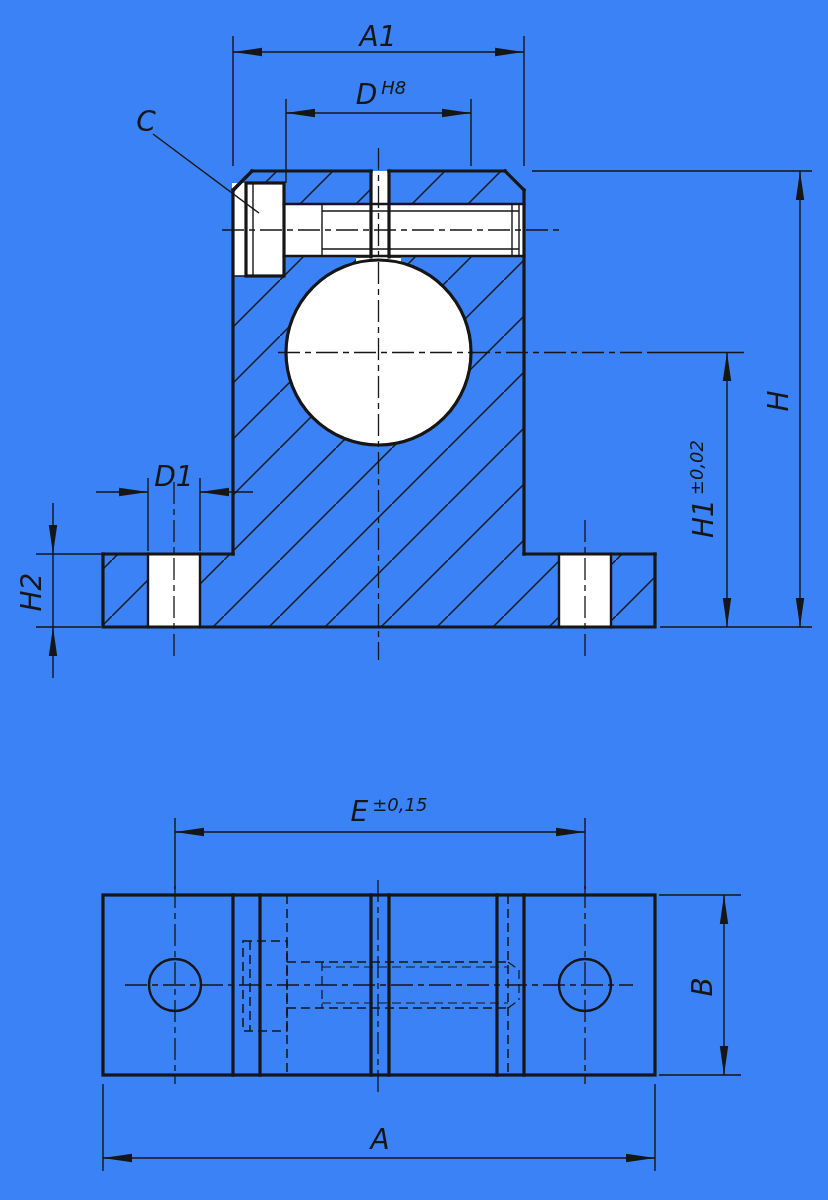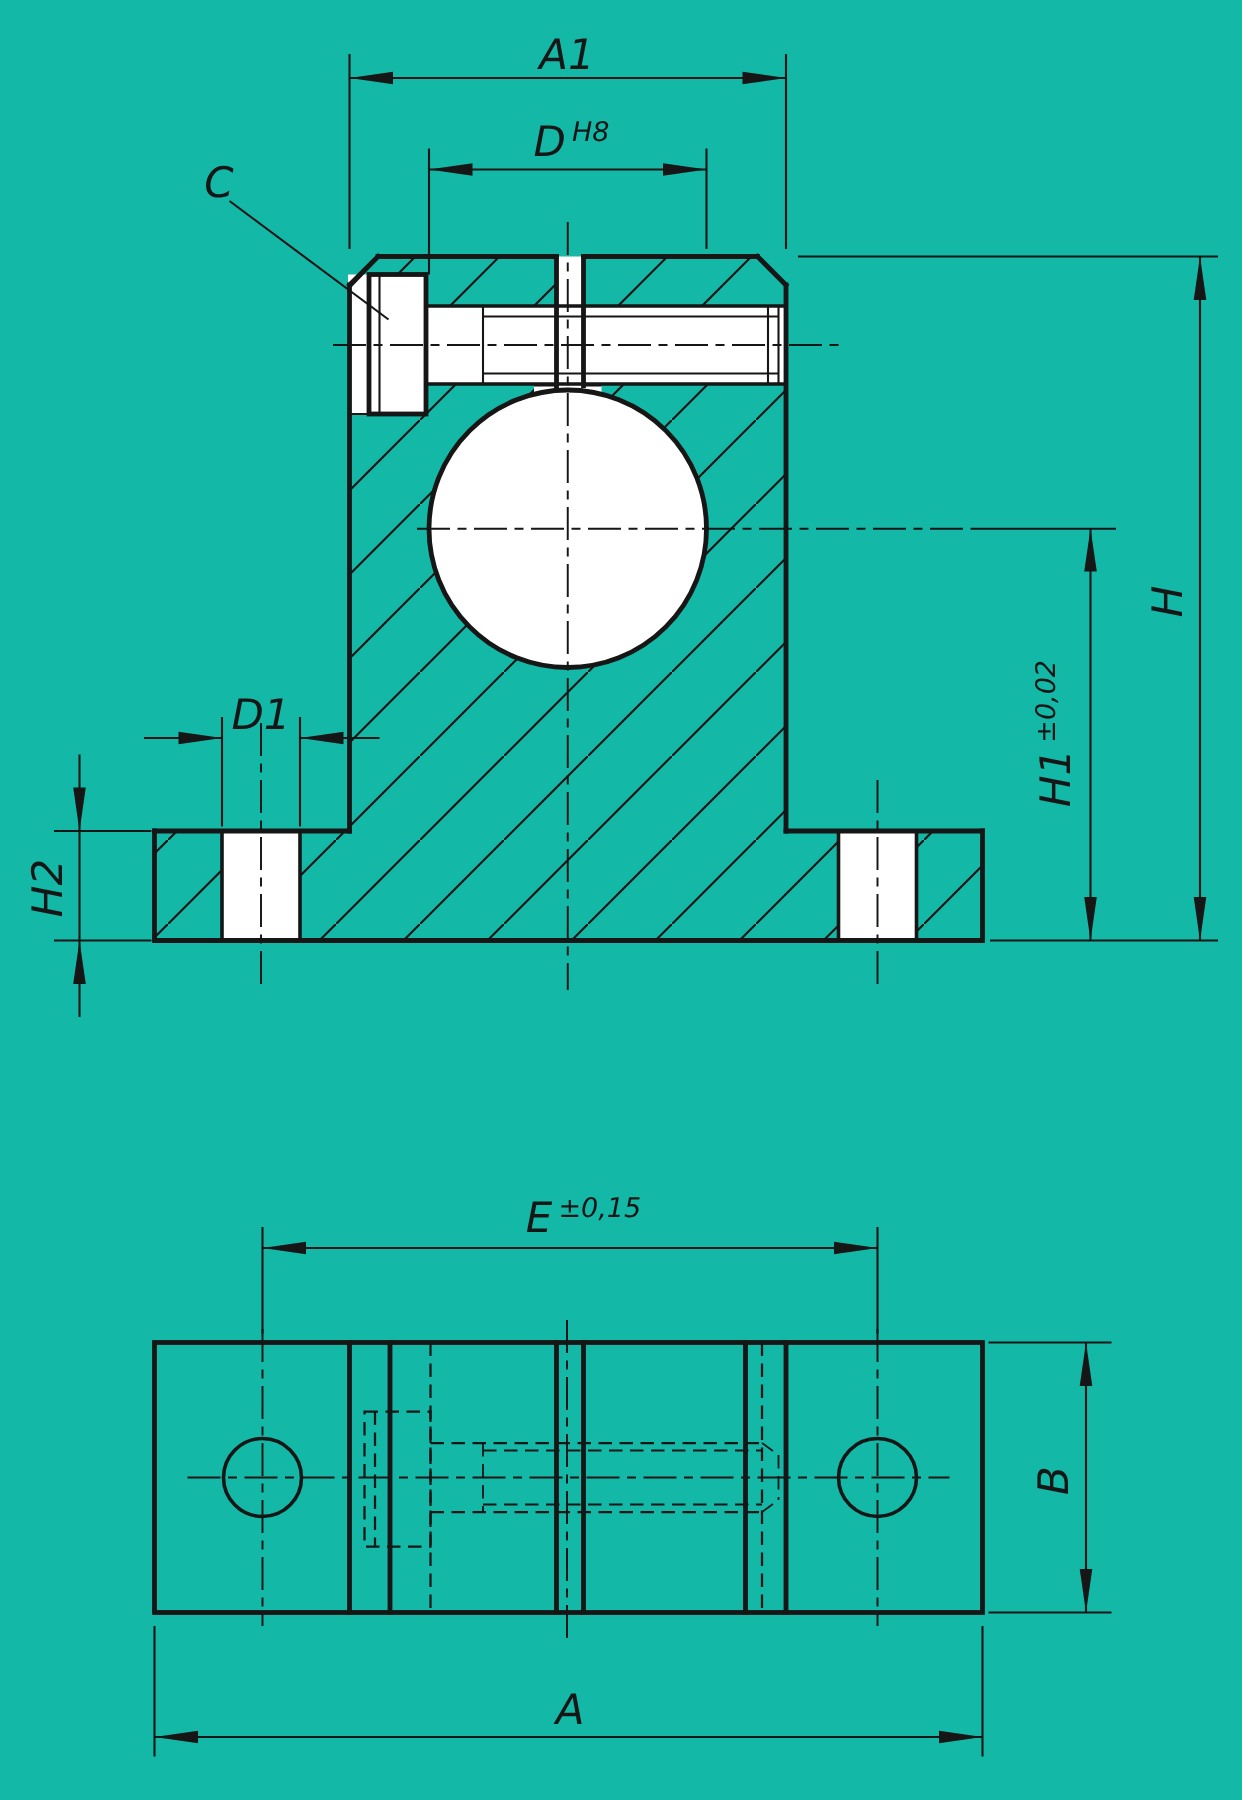--- a/index.html
+++ b/index.html
@@ -1,16 +1,16 @@
 <!DOCTYPE html>
 <html><head>
 <meta charset="utf-8">
 <style>
   html,body{margin:0;padding:0;background:#ffffff;}
-  .stage{width:828px;height:1200px;position:relative;background:#14b8a6;overflow:hidden;}
+  .stage{width:828px;height:1200px;position:relative;background:#3b82f6;overflow:hidden;}
   svg{display:block;}
   .lbl{font-family:"DejaVu Sans","Liberation Sans",sans-serif;font-style:italic;font-size:28px;fill:#161616;}
   .sup{font-size:18px;}
   .thick{stroke:#161616;stroke-width:3.2;fill:none;stroke-linecap:square;}
   .med{stroke:#161616;stroke-width:2.4;fill:none;stroke-linecap:square;}
   .thin{stroke:#161616;stroke-width:1.4;fill:none;stroke-linecap:butt;}
   .dim{stroke:#161616;stroke-width:1.4;fill:none;}
   .arr{fill:#161616;stroke:none;}
   .center{stroke:#161616;stroke-width:1.3;fill:none;stroke-dasharray:22 5 6 5;}
   .hidden{stroke:#161616;stroke-width:1.5;fill:none;stroke-dasharray:9 5;}

